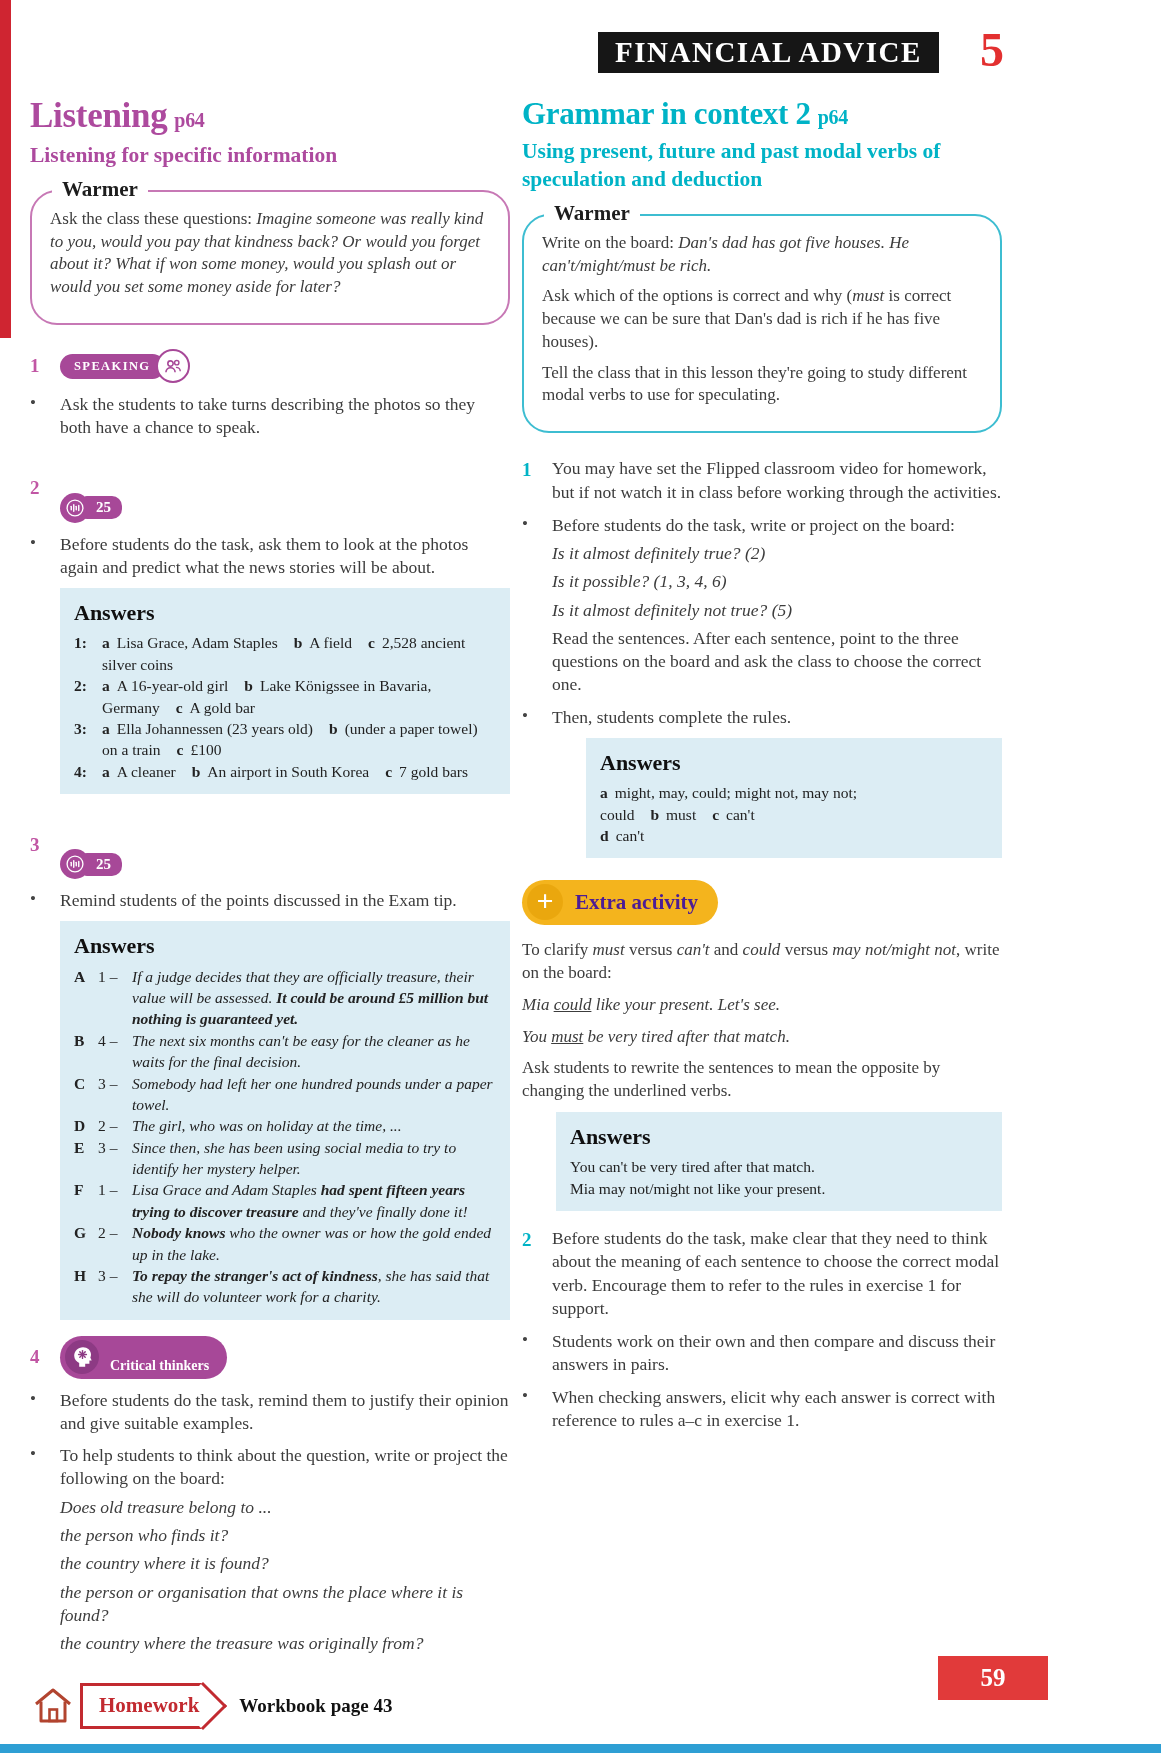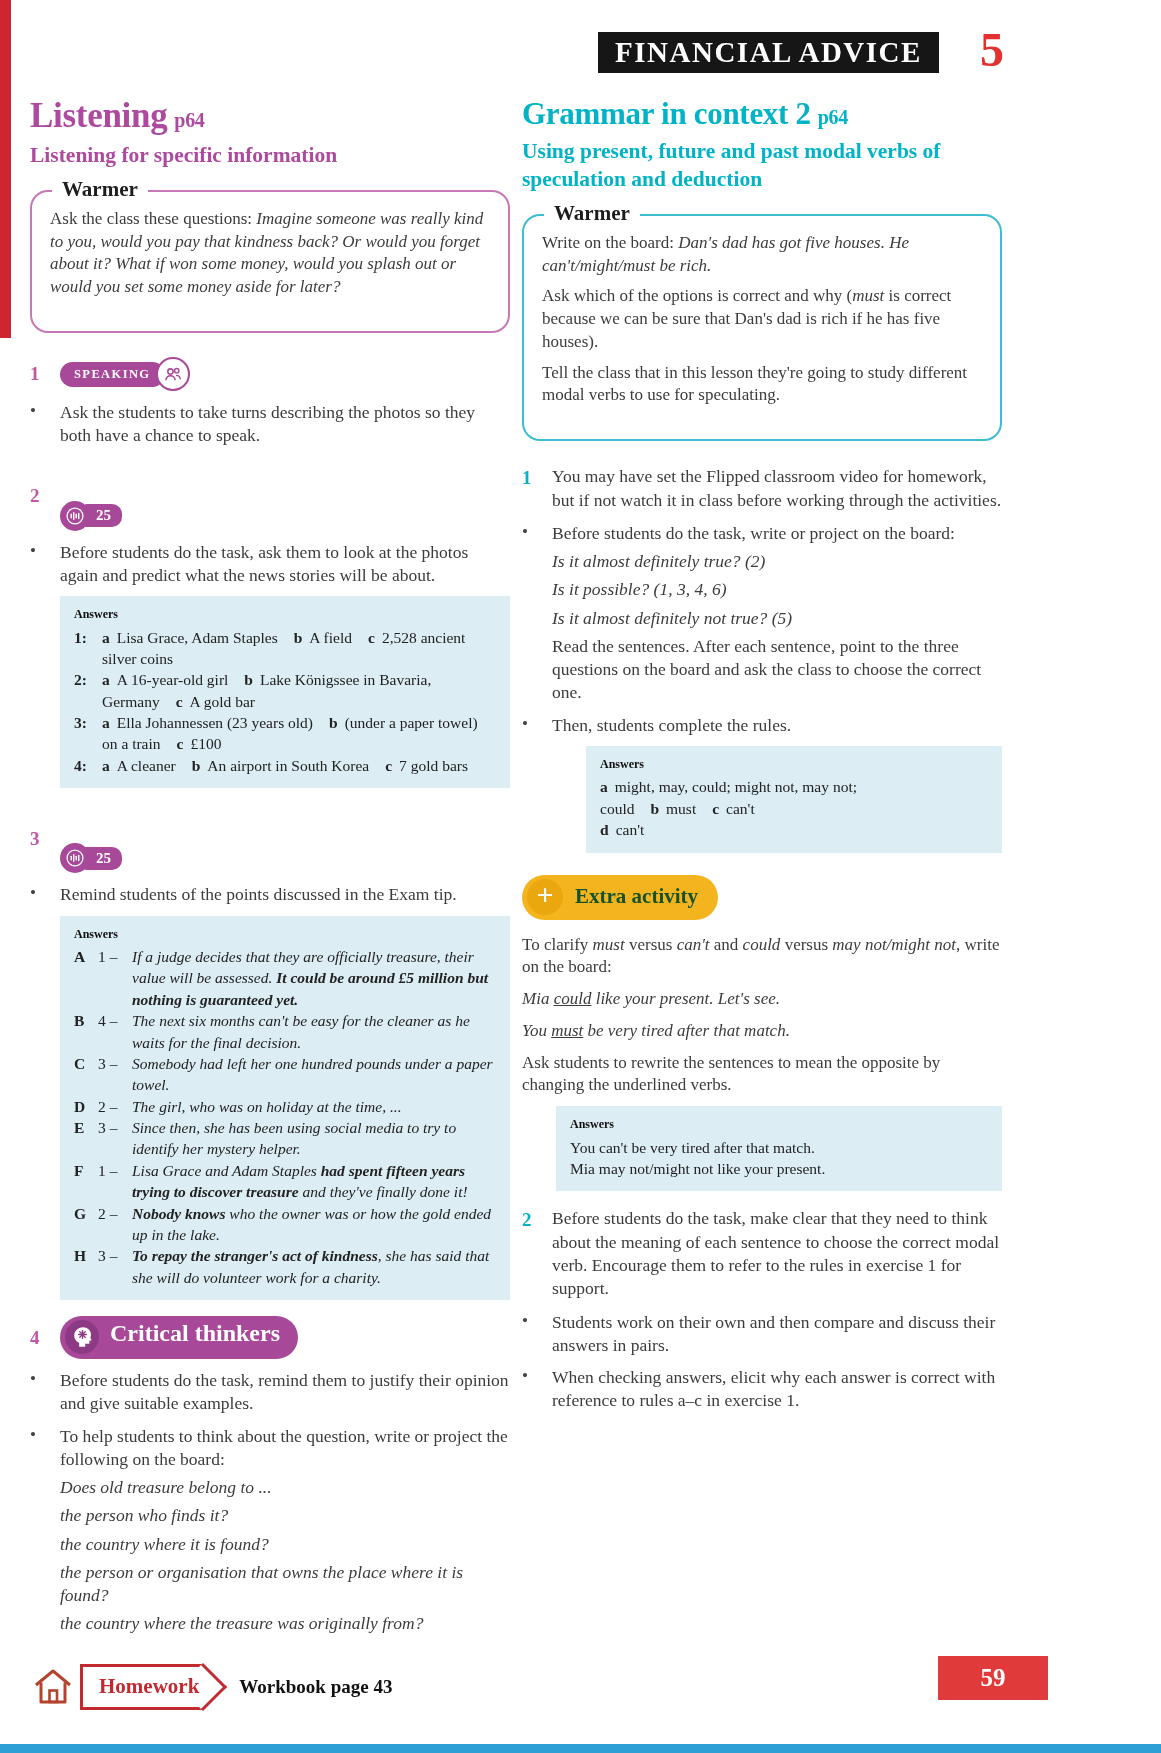--- a/index.html
+++ b/index.html
@@ -22,22 +22,22 @@
   .col-right{left:522px;}
 
   .h1{margin:0 0 6px;font-size:35px;font-weight:700;letter-spacing:-0.3px;}
   .h1 .pnum{font-size:20px;font-weight:700;margin-left:7px;}
   .h1.purple,.h2.purple{color:#ad4a9e;}
   .h1.teal,.h2.teal{color:#00b3c6;}
   .col-right .h1{font-size:31px;}
   .h2{margin:0 0 16px;font-size:21.5px;font-weight:700;line-height:1.3;}
 
   
-  .warmer{position:relative;border:2.5px solid #c778b5;border-radius:18px;
-          padding:16px 18px 24px;margin:20px 0 24px;}
+  .warmer{position:relative;border:2.5px solid #c778b5;border-radius:27px;
+          padding:16px 18px 16px;margin:20px 0 24px;}
   .warmer.teal-b{border-color:#3dbdd1;}
   .warmer-title{position:absolute;top:-15px;left:20px;background:#fff;padding:0 10px;
                 font-size:21px;font-weight:700;color:#1d1d1d;}
   .warmer p{margin:0 0 8px;font-size:17px;line-height:1.34;color:#3c3c3c;}
 
   
   .exhead{display:flex;align-items:center;margin:14px 0 10px;}
   .exnum{width:30px;flex:none;font-weight:700;font-size:19px;}
   .exnum.purple{color:#c156a4;}
   .exnum.teal{color:#00b3c6;}
@@ -50,21 +50,21 @@
   
   .bullet{display:flex;margin:0 0 9px;}
   .bmark{width:30px;flex:none;color:#444;font-size:17px;}
   .bmark::before{content:"•";}
   .btext{flex:1;font-size:17.5px;line-height:1.33;color:#3c3c3c;}
   .board-line{margin-top:5px;}
 
   
   .answers{margin:4px 0 16px 30px;background:#dcedf4;padding:10px 14px 12px;
            font-size:15.5px;line-height:1.38;color:#222;}
-  .answers h4{margin:0 0 4px;font-size:12px;color:#101010;}
+  .answers h4{margin:0 0 4px;font-size:22px;color:#101010;}
   .arow{display:flex;}
   .alabel{width:28px;flex:none;font-weight:700;}
   .atext{flex:1;}
   .hrow{display:flex;}
   .hletter{width:24px;flex:none;font-weight:700;}
   .hnum{width:34px;flex:none;}
   .htext{flex:1;font-style:italic;}
   .i{font-style:italic;}
   .bi{font-weight:700;font-style:italic;}
   .iu{font-style:italic;text-decoration:underline;}
@@ -79,31 +79,31 @@
 
   
   .audio-badge{display:inline-flex;align-items:center;margin-top:39px;}
   .audio-circle{width:30px;height:30px;border-radius:50%;background:#a74898;z-index:1;
                 display:flex;align-items:center;justify-content:center;}
   .audio-pill{background:#a74898;color:#fff;font-weight:700;font-size:15px;
               padding:3px 11px 3px 13px;border-radius:4px 10px 10px 4px;margin-left:-7px;}
 
   
   .ct-pill{background:#a74898;border-radius:22px;padding:4px 18px 5px 5px;display:inline-flex;
-           align-items:flex-start;color:#fff;font-weight:700;font-size:24px;}
+           align-items:flex-end;color:#fff;font-weight:700;font-size:14px;}
   .ct-circle{width:34px;height:34px;border-radius:50%;background:#8d3a84;flex:none;
              display:flex;align-items:center;justify-content:center;margin-right:11px;}
 
   
   .extra-badge{display:inline-flex;align-items:center;background:#f4b41d;border-radius:23px;
                padding:4px 20px 5px 5px;margin:6px 0 14px;}
   .extra-circle{width:36px;height:36px;border-radius:50%;background:#eaa70e;flex:none;color:#fff;
                 font-size:30px;font-weight:700;line-height:1;display:flex;align-items:center;
                 justify-content:center;margin-right:12px;padding-bottom:3px;box-sizing:border-box;}
-  .extra-label{color:#14532d;font-weight:700;font-size:21px;}
+  .extra-label{color:#4c1d95;font-weight:700;font-size:21px;}
   .extra-text p{margin:0 0 9px;font-size:17px;line-height:1.34;}
 
   
   .homework{display:flex;align-items:center;margin-top:28px;}
   .house-icon{flex:none;margin-right:4px;display:flex;}
   .hw-arrow{position:relative;border:3px solid #c22a30;border-right:none;background:#fff;
             padding:7px 0 8px 16px;color:#c22a30;font-weight:700;font-size:21px;z-index:1;}
   .hw-arrow::after{content:"";position:absolute;top:50%;right:-17px;width:31px;height:31px;
             transform:translateY(-50%) rotate(45deg);border-top:3px solid #c22a30;
             border-right:3px solid #c22a30;background:#fff;}

